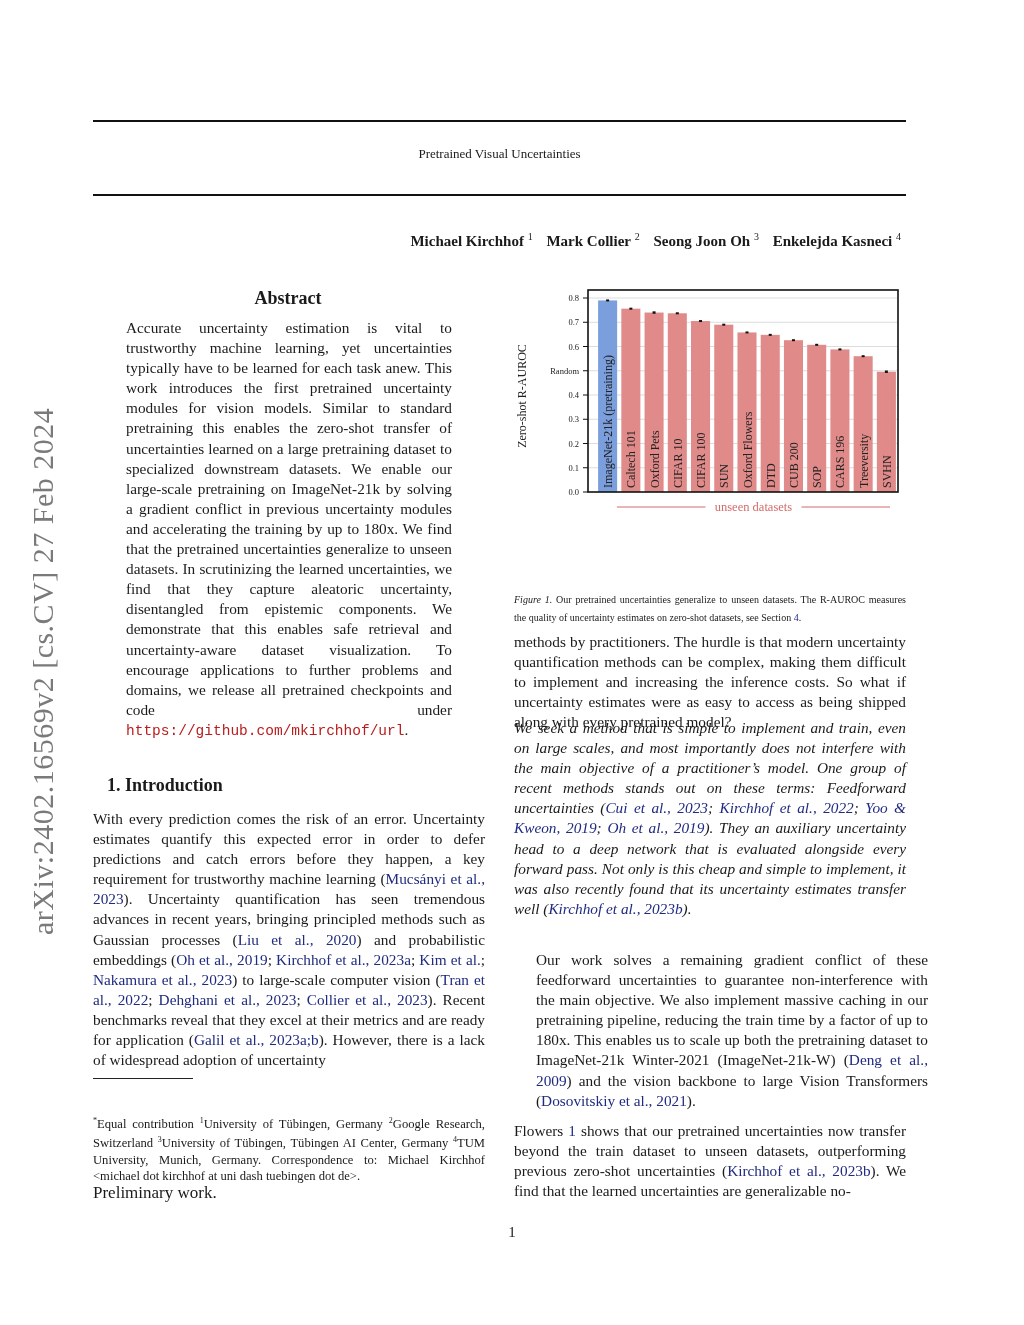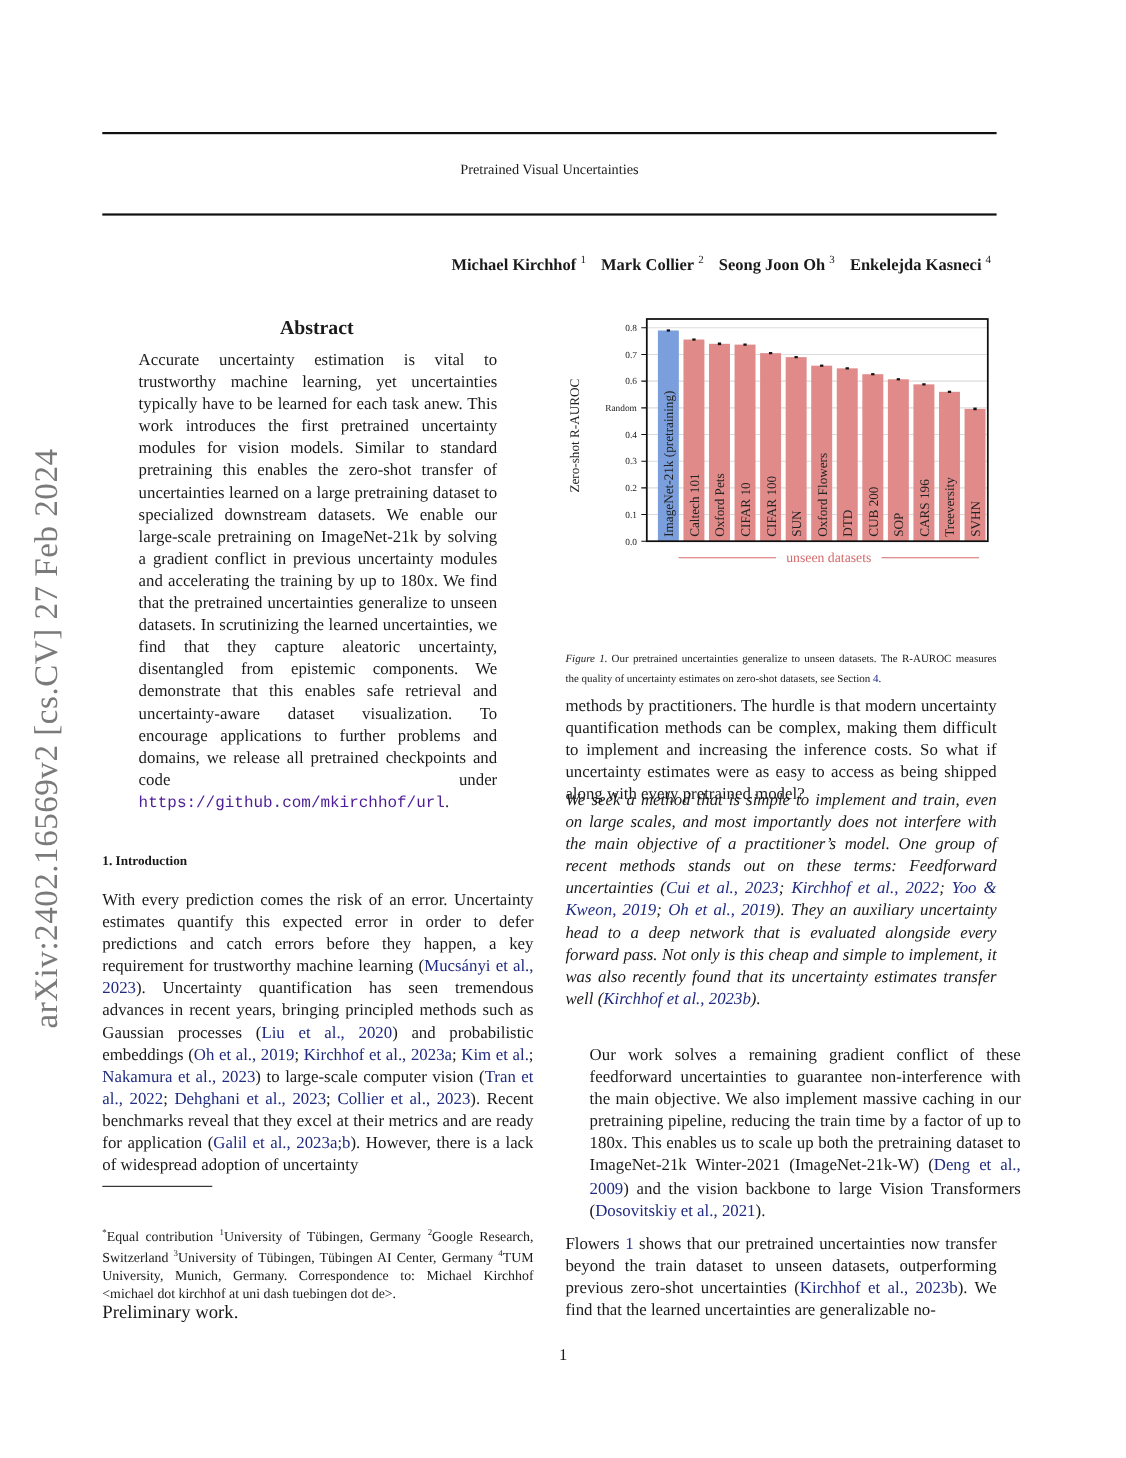--- a/index.html
+++ b/index.html
@@ -9,23 +9,23 @@
   .rule { position: absolute; left: 93px; width: 813px; background: #111; }
   #title { left: 93px; width: 813px; top: 146px; text-align: center; font-weight: normal; font-size: 13px; }
   #authors { left: 93px; width: 813px; top: 231px; text-align: right; font-weight: bold; font-size: 15px; }
   #authors sup { font-weight: normal; font-size: 10px; }
   #authors .author { margin: 0 5px; }
   #arxiv { left: 44px; top: 645px; transform-origin: 0 0; transform: rotate(-90deg) translate(-290px, -18px);
            font-size: 30px; color: #7a7a7a; white-space: nowrap; letter-spacing: 0.5px; }
   .col-text { font-size: 15.3px; line-height: 20.1px; text-align: justify; hyphens: none; }
   #abstract-heading { left: 93px; width: 390px; top: 288px; text-align: center; font-weight: bold; font-size: 18px; }
   #abstract { left: 126px; width: 326px; top: 318px; }
-  .mono { font-family: "Liberation Mono", "DejaVu Sans Mono", monospace; color: #4c1d95; font-size: 14.5px; }
+  .mono { font-family: "Liberation Mono", "DejaVu Sans Mono", monospace; color: #b91c1c; font-size: 14.5px; }
   .cite { color: #1f2a80; }
-  #intro-heading { left: 93px; top: 775px; font-weight: bold; font-size: 12px; }
+  #intro-heading { left: 107px; top: 775px; font-weight: bold; font-size: 18px; }
   #intro-p1 { left: 93px; width: 392px; top: 809px; }
   #footnote-rule { left: 93px; top: 1078px; width: 100px; height: 1px; background: #222; }
   #footnote { left: 93px; width: 392px; top: 1082px; font-size: 12.6px; line-height: 16.2px; text-align: justify; margin-top: 31px; }
   #footnote sup { font-size: 8px; }
   #prelim { left: 93px; top: 1183px; font-size: 17px; }
   .right-p { position: absolute; left: 514px; width: 392px; }
   #rp1 { top: 632px; }
   #rp2 { top: 718px; font-style: italic; }
   #rp3 { top: 950px; margin-left: 22px; }
   #rp4 { top: 1121px; }

